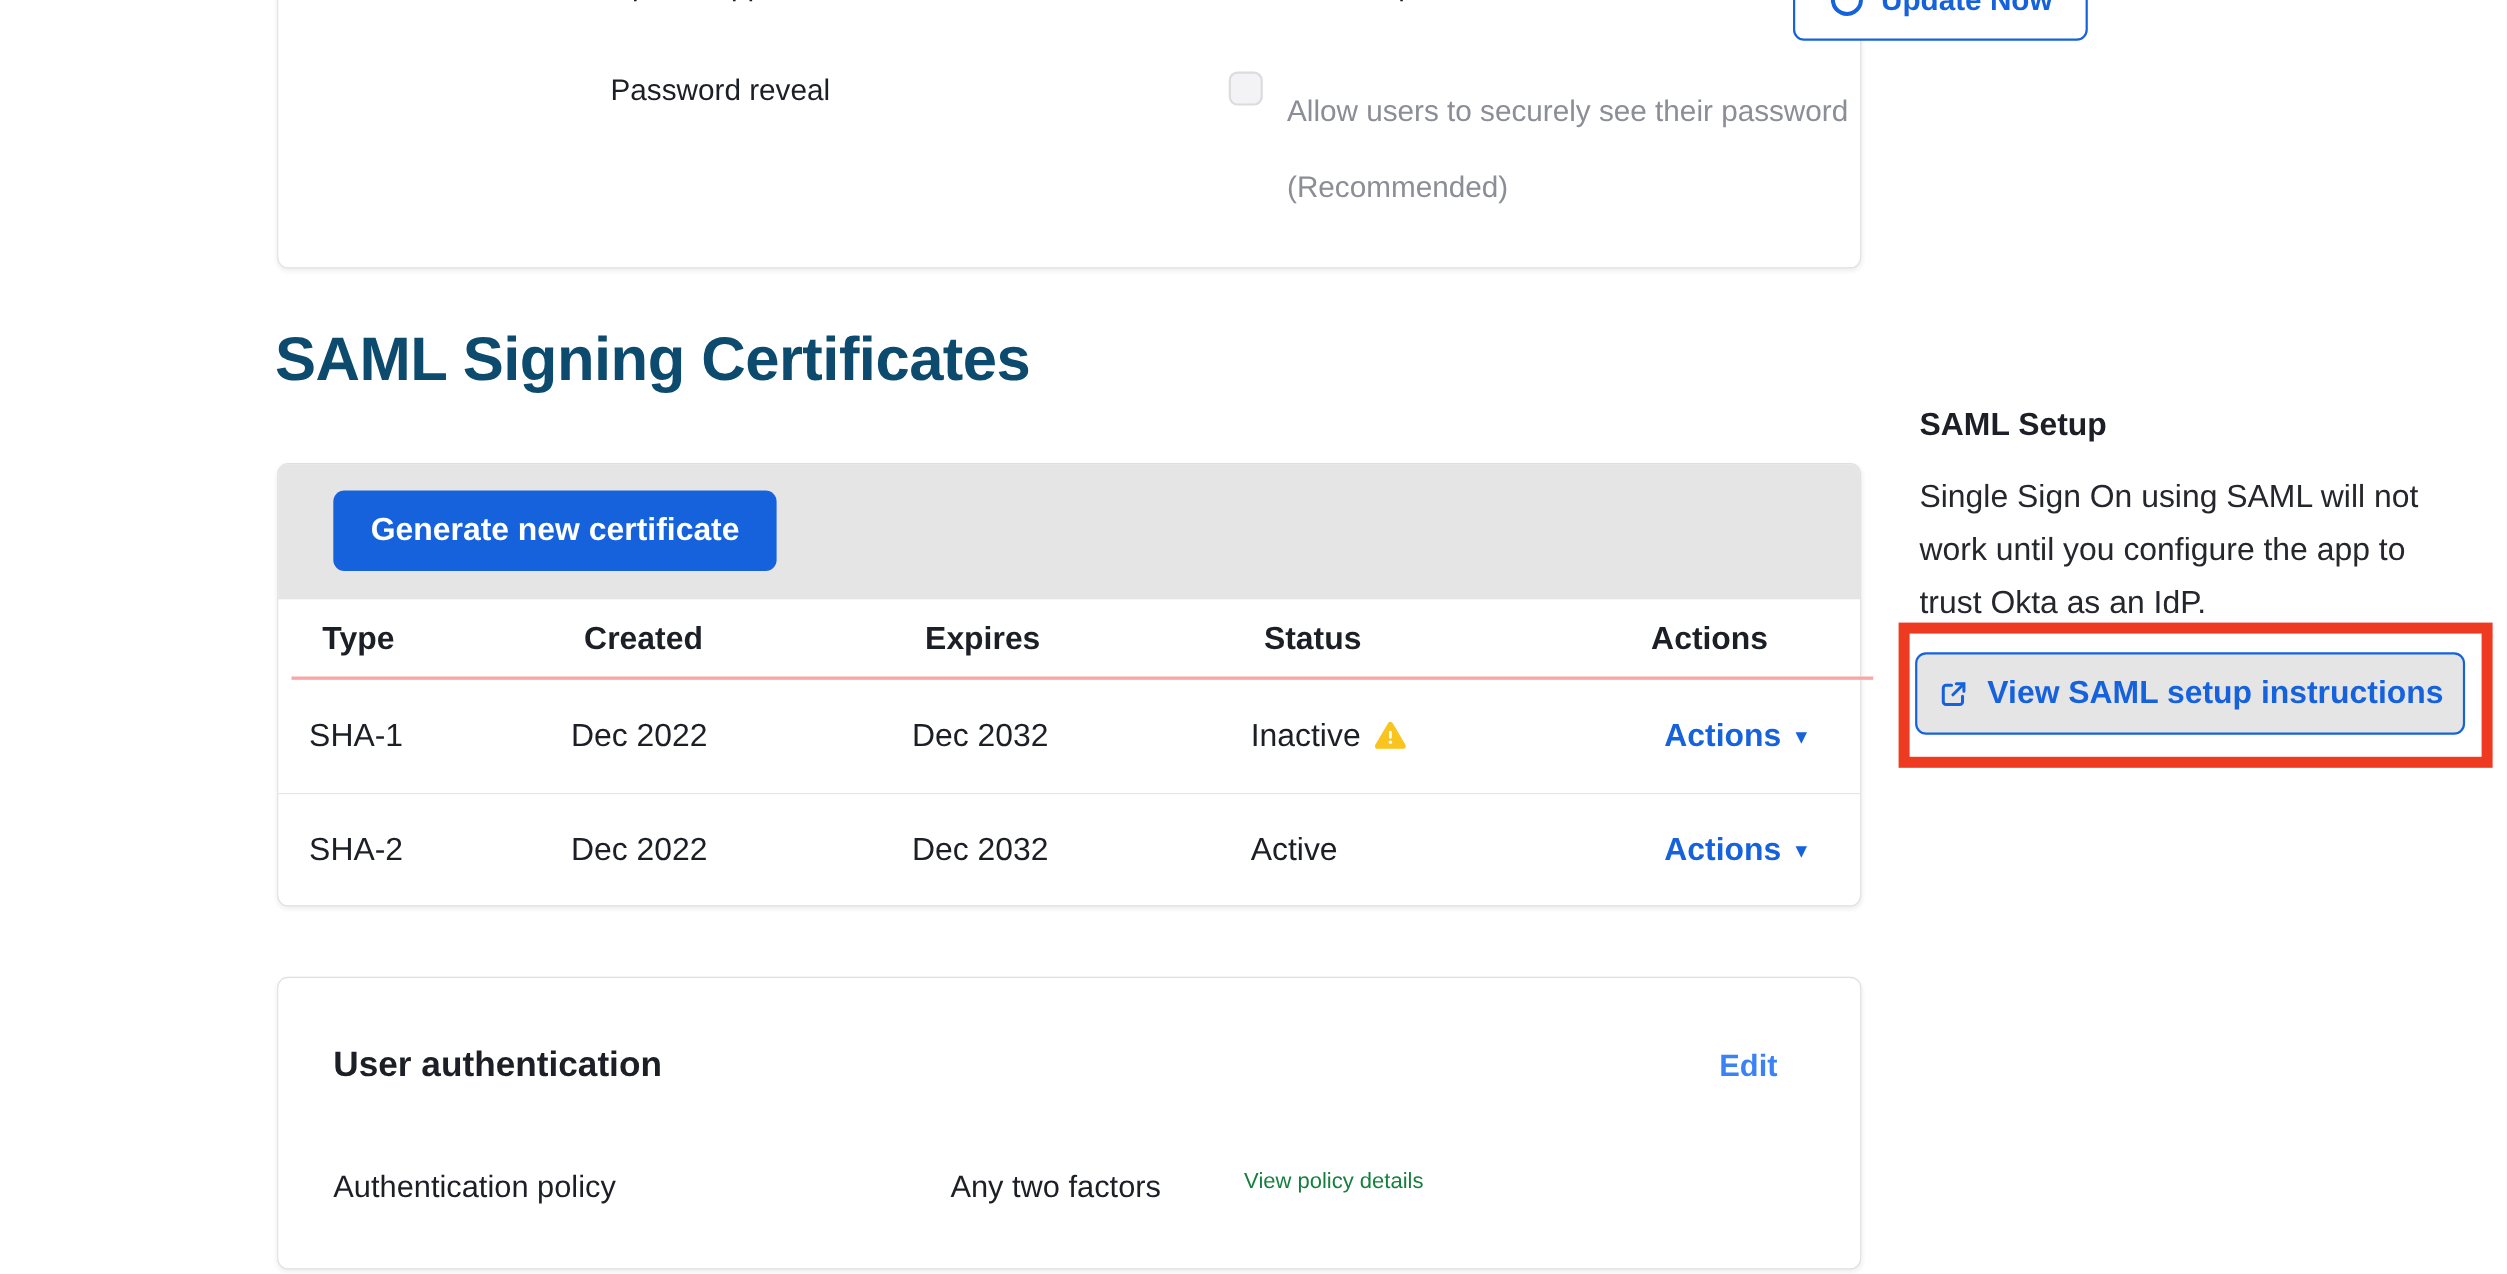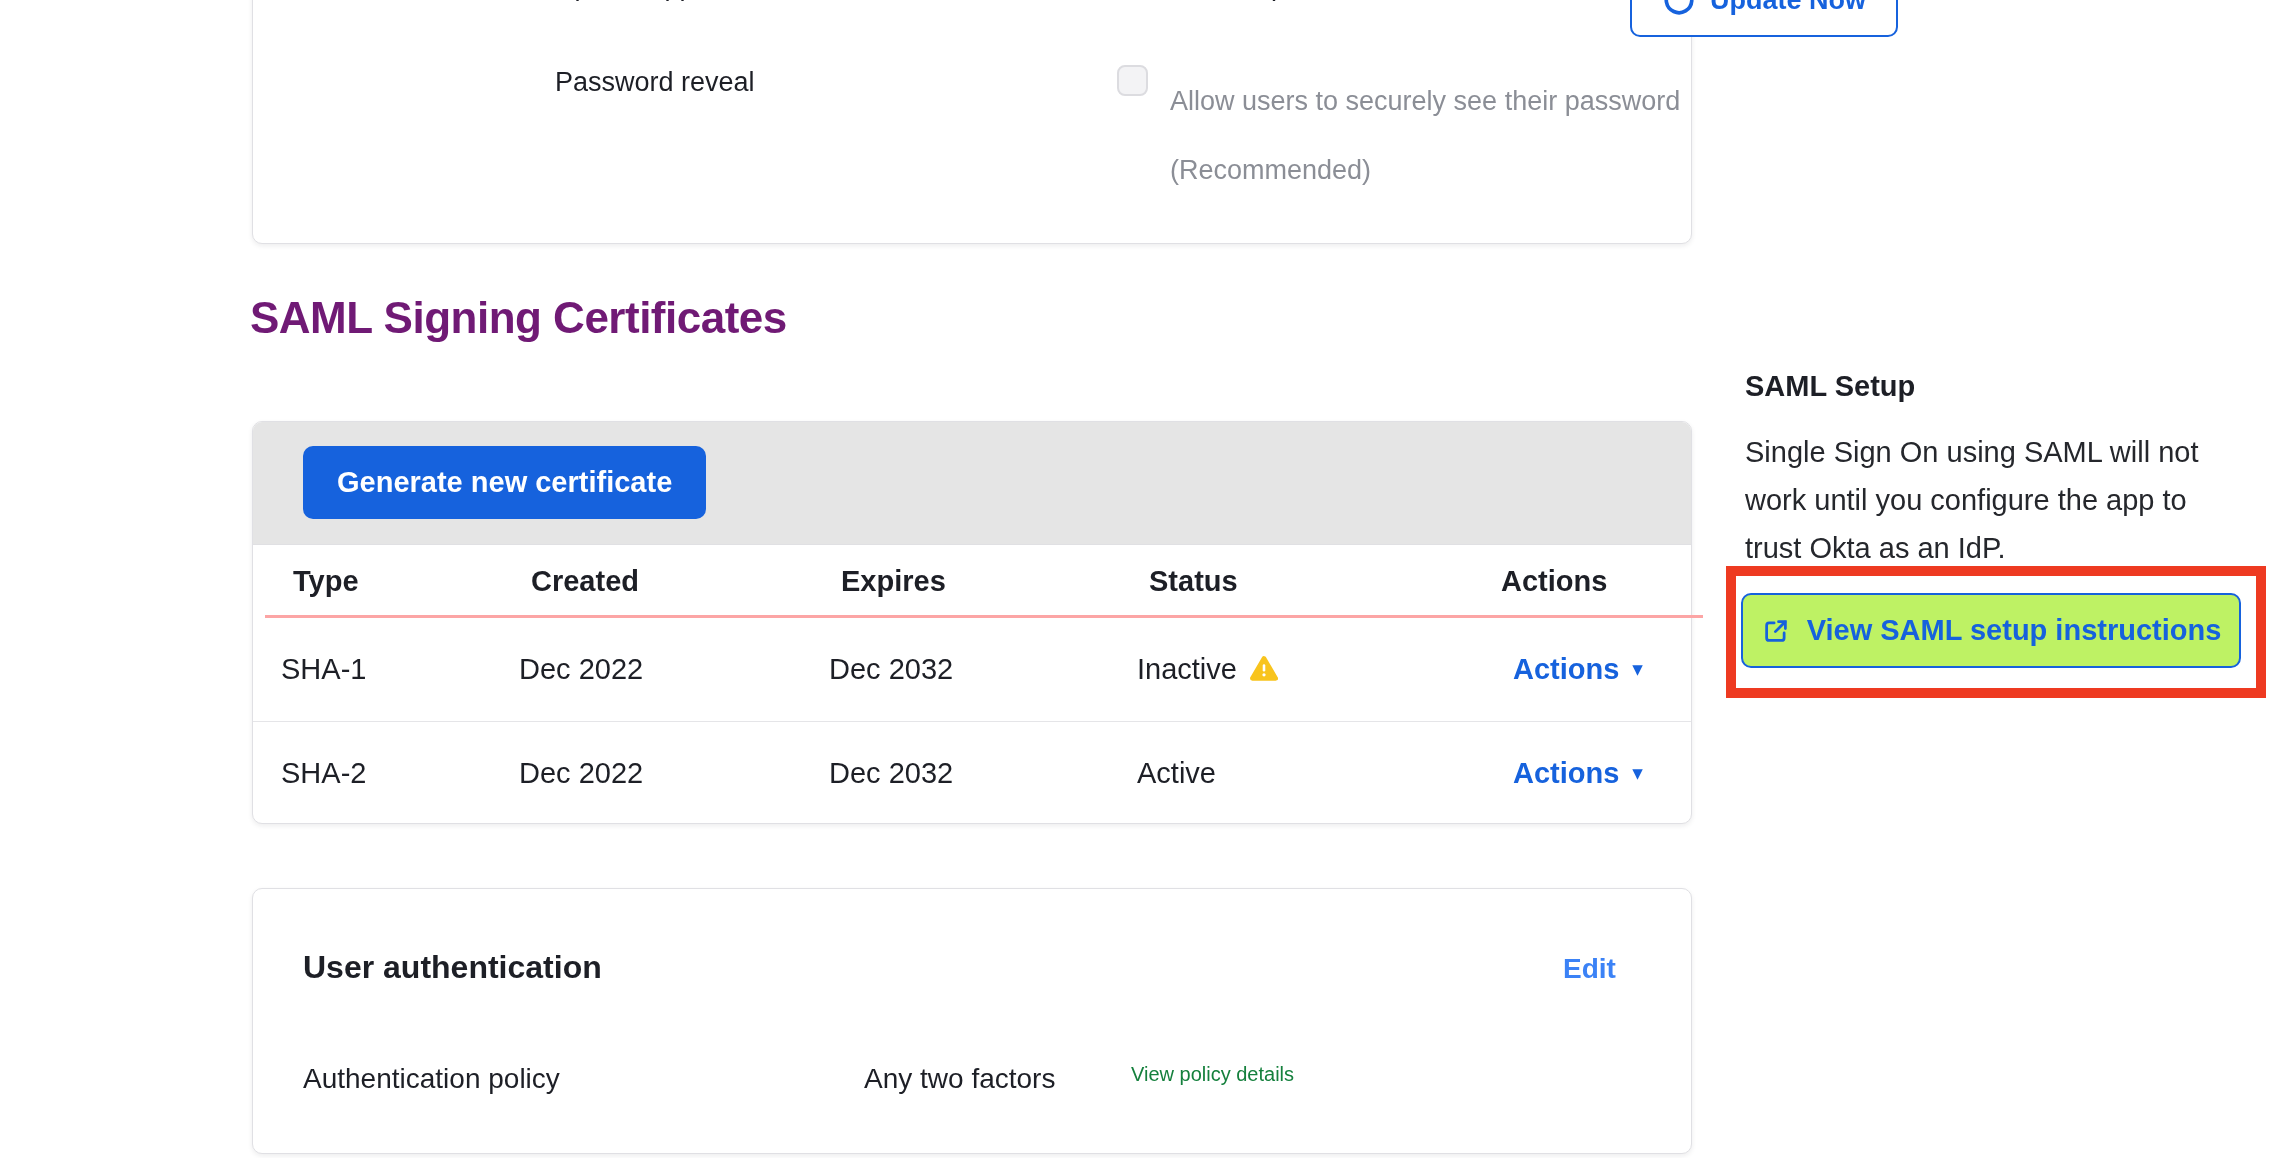--- a/index.html
+++ b/index.html
@@ -20,22 +20,22 @@
   .btn-outline { position:absolute; display:flex; align-items:center; justify-content:center;
     background:#fff; border:2px solid #1662dd; border-radius:10px; cursor:pointer; }
   .update-now { left:1377px; top:-8px; width:268px; height:74px; gap:14px; }
   .btn-outline .btn-label { color:#1662dd; font-weight:bold; font-size:27px; }
   .checkbox { position:absolute; left:864px; top:94px; width:31px; height:31px;
     background:#f3f3f5; border:2px solid #dcdce0; border-radius:8px; }
   .checkbox-label { position:absolute; left:917px; top:96px; width:545px;
     font-size:27px; line-height:69px; color:#8b8e96; }
 
   
-  .h1 { position:absolute; left:250px; top:293px; font-size:44px; font-weight:bold;
-    color:#701a75; letter-spacing:-0.5px; }
+  .h1 { position:absolute; left:250px; top:293px; font-size:56px; font-weight:bold;
+    color:#0c4a6e; letter-spacing:-0.5px; }
 
   
   .cert-card { top:421px; height:403px; }
   .toolbar { position:absolute; left:0; top:0; width:100%; height:123px;
     background:#e5e5e5; border-bottom:1px solid #e0e0e3; border-radius:9px 9px 0 0; }
   .btn-primary { position:absolute; left:50px; top:24px; height:73px; padding:0 34px;
     background:#1662dd; color:#fff; font-weight:bold; font-size:29px; border:none;
     border-radius:10px; display:flex; align-items:center; cursor:pointer; }
   .thead { position:absolute; left:12px; top:123px; width:100%; height:73px;
     border-bottom:3px solid #fca5a5; }
@@ -62,21 +62,21 @@
   .auth-row-link  { position:absolute; left:878px; top:174px; font-size:20px;
     color:#15803d; cursor:pointer; }
 
   
   .saml-heading { position:absolute; left:1745px; top:370px; font-size:29px; font-weight:bold; }
   .saml-desc { position:absolute; left:1745px; top:428px; width:492px;
     font-size:29px; line-height:48px; color:#25272c; }
   .annotation-box { position:absolute; left:1726px; top:566px; width:540px; height:132px;
     border:10px solid #ee3a21; }
   .view-saml-btn { left:5px; top:17px; width:500px; height:75px; gap:16px;
-    border-radius:10px; background:#bef264; }
+    border-radius:10px; background:#e5e5e5; }
   .view-saml-btn .btn-label { font-size:29px; }
 
   .icon { flex:0 0 auto; display:block; }
 </style>
 </head>
 <body>
 
 <div class="page">
 
   <section class="card top-card">

